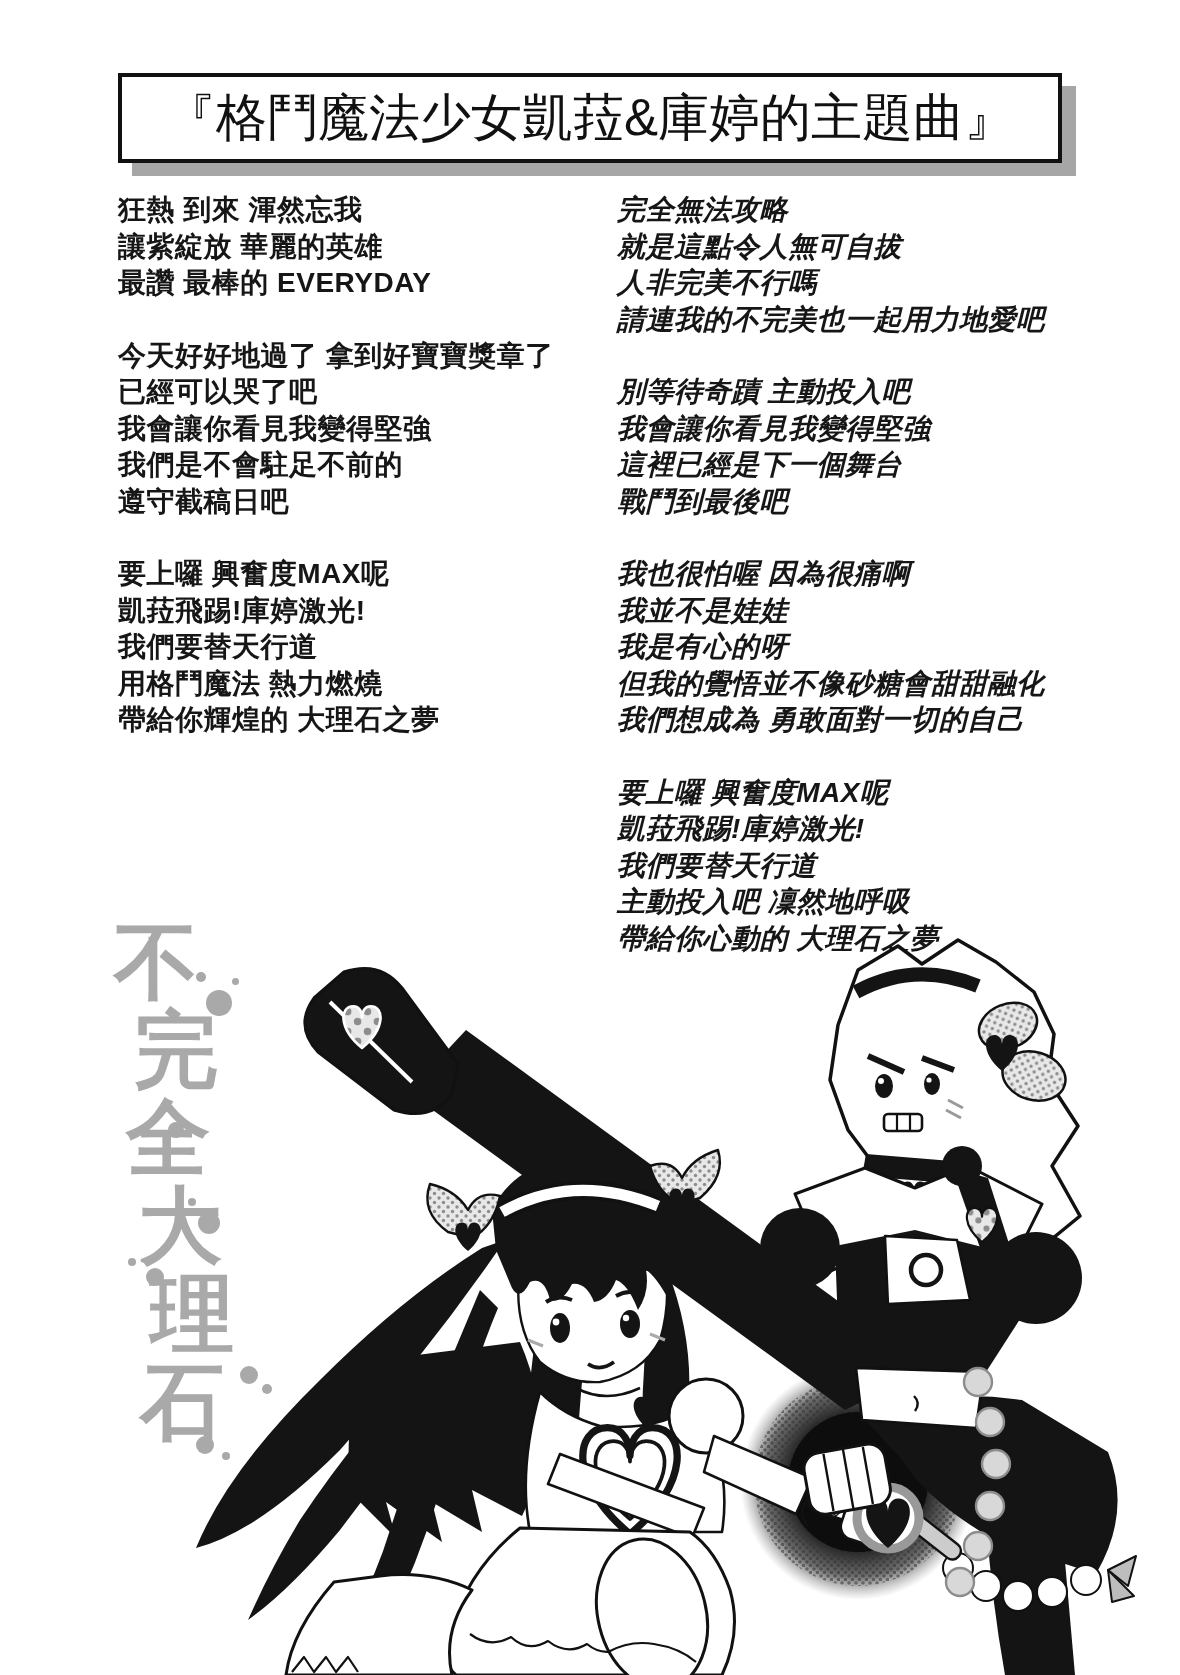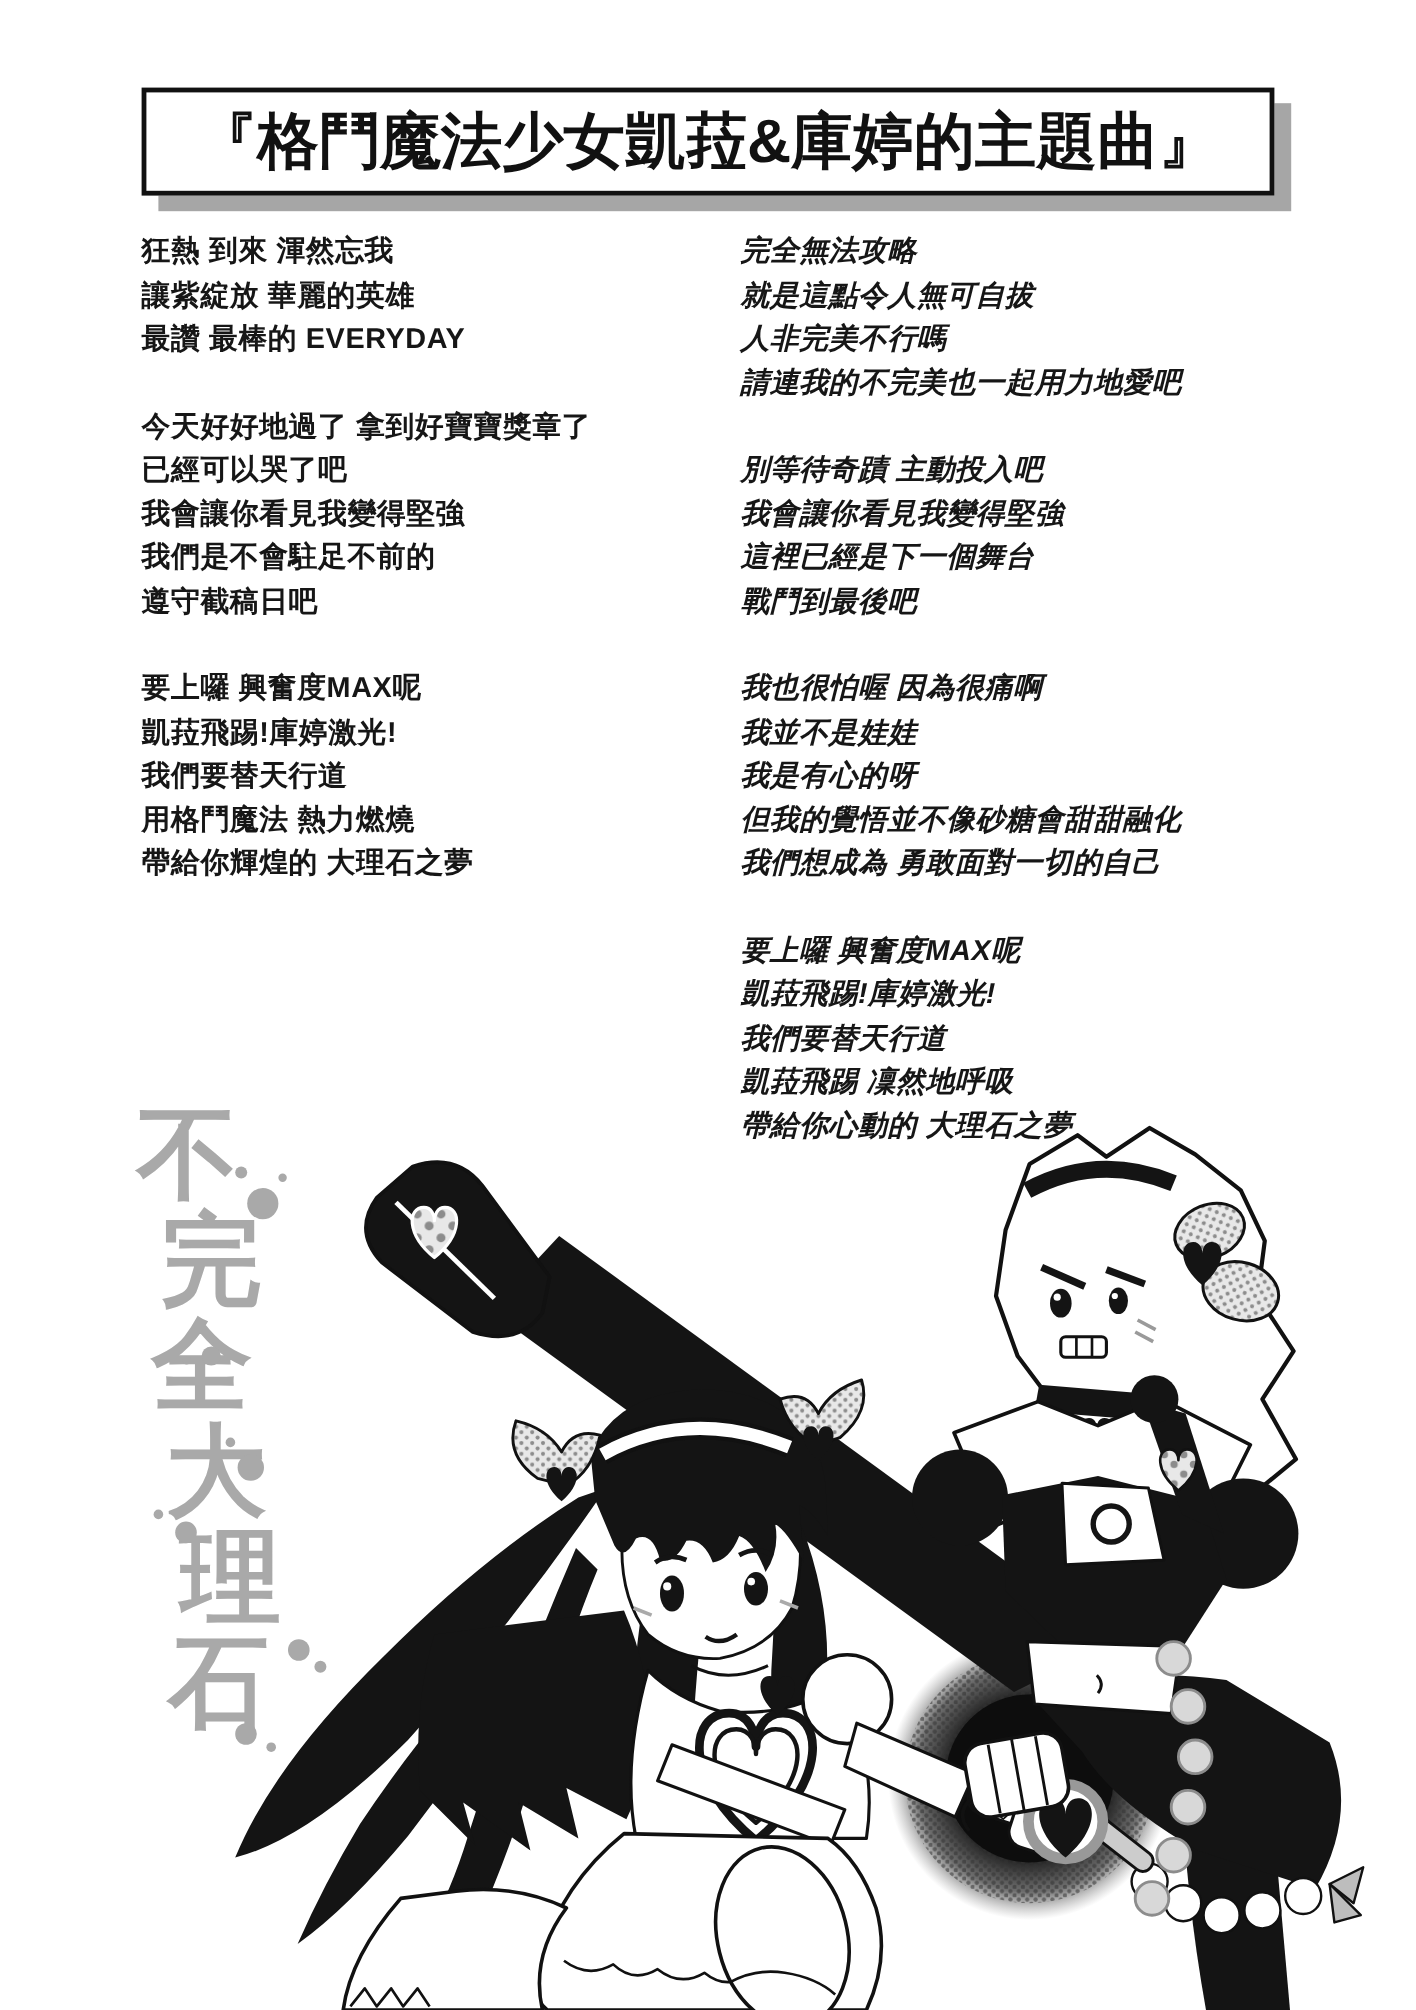--- a/index.html
+++ b/index.html
@@ -8,30 +8,30 @@
     font-family:"Liberation Sans",sans-serif;overflow:hidden;color:#141414;
   }
   
   .banner{
     position:absolute;left:118px;top:73px;width:944px;height:90px;
     background:#ffffff;border:4px solid #111111;box-sizing:border-box;
     box-shadow:14px 13px 0 0 #a6a6a6;
     display:flex;align-items:center;justify-content:center;
   }
   .banner h1{
-    margin:0;font-size:51px;font-weight:700;letter-spacing:0px;
+    margin:0;font-size:51px;font-weight:400;letter-spacing:0px;
     color:#111111;white-space:nowrap;
   }
   
   .lyrics-col{position:absolute;top:192px;width:470px;}
   .lyrics-col.left{left:118px;}
   .lyrics-col.right{left:617px;font-style:italic;}
   .stanza{margin:0 0 36px 0;}
   .stanza p{
-    margin:0;font-size:24px;line-height:36.5px;font-weight:800;
+    margin:0;font-size:28px;line-height:36.5px;font-weight:800;
     color:#161616;white-space:nowrap;letter-spacing:0.5px;
   }
   
   .watermark{
     position:absolute;left:110px;top:918px;width:140px;
     display:flex;flex-direction:column;
     font-family:"DejaVu Serif",serif;color:#a9a9a9;
     font-size:84px;line-height:88px;font-weight:600;
   }
   .watermark span{display:block;}
@@ -91,21 +91,21 @@
     <p>我也很怕喔 因為很痛啊</p>
     <p>我並不是娃娃</p>
     <p>我是有心的呀</p>
     <p>但我的覺悟並不像砂糖會甜甜融化</p>
     <p>我們想成為 勇敢面對一切的自己</p>
   </div>
   <div class="stanza">
     <p>要上囉 興奮度MAX呢</p>
     <p>凱菈飛踢!庫婷激光!</p>
     <p>我們要替天行道</p>
-    <p>凱菈飛踢 凜然地呼吸</p>
+    <p>主動投入吧 凜然地呼吸</p>
     <p>帶給你心動的 大理石之夢</p>
   </div>
 </div>
 
 <div class="watermark">
   <span>不</span>
   <span>完</span>
   <span>全</span>
   <span>大</span>
   <span>理</span>

